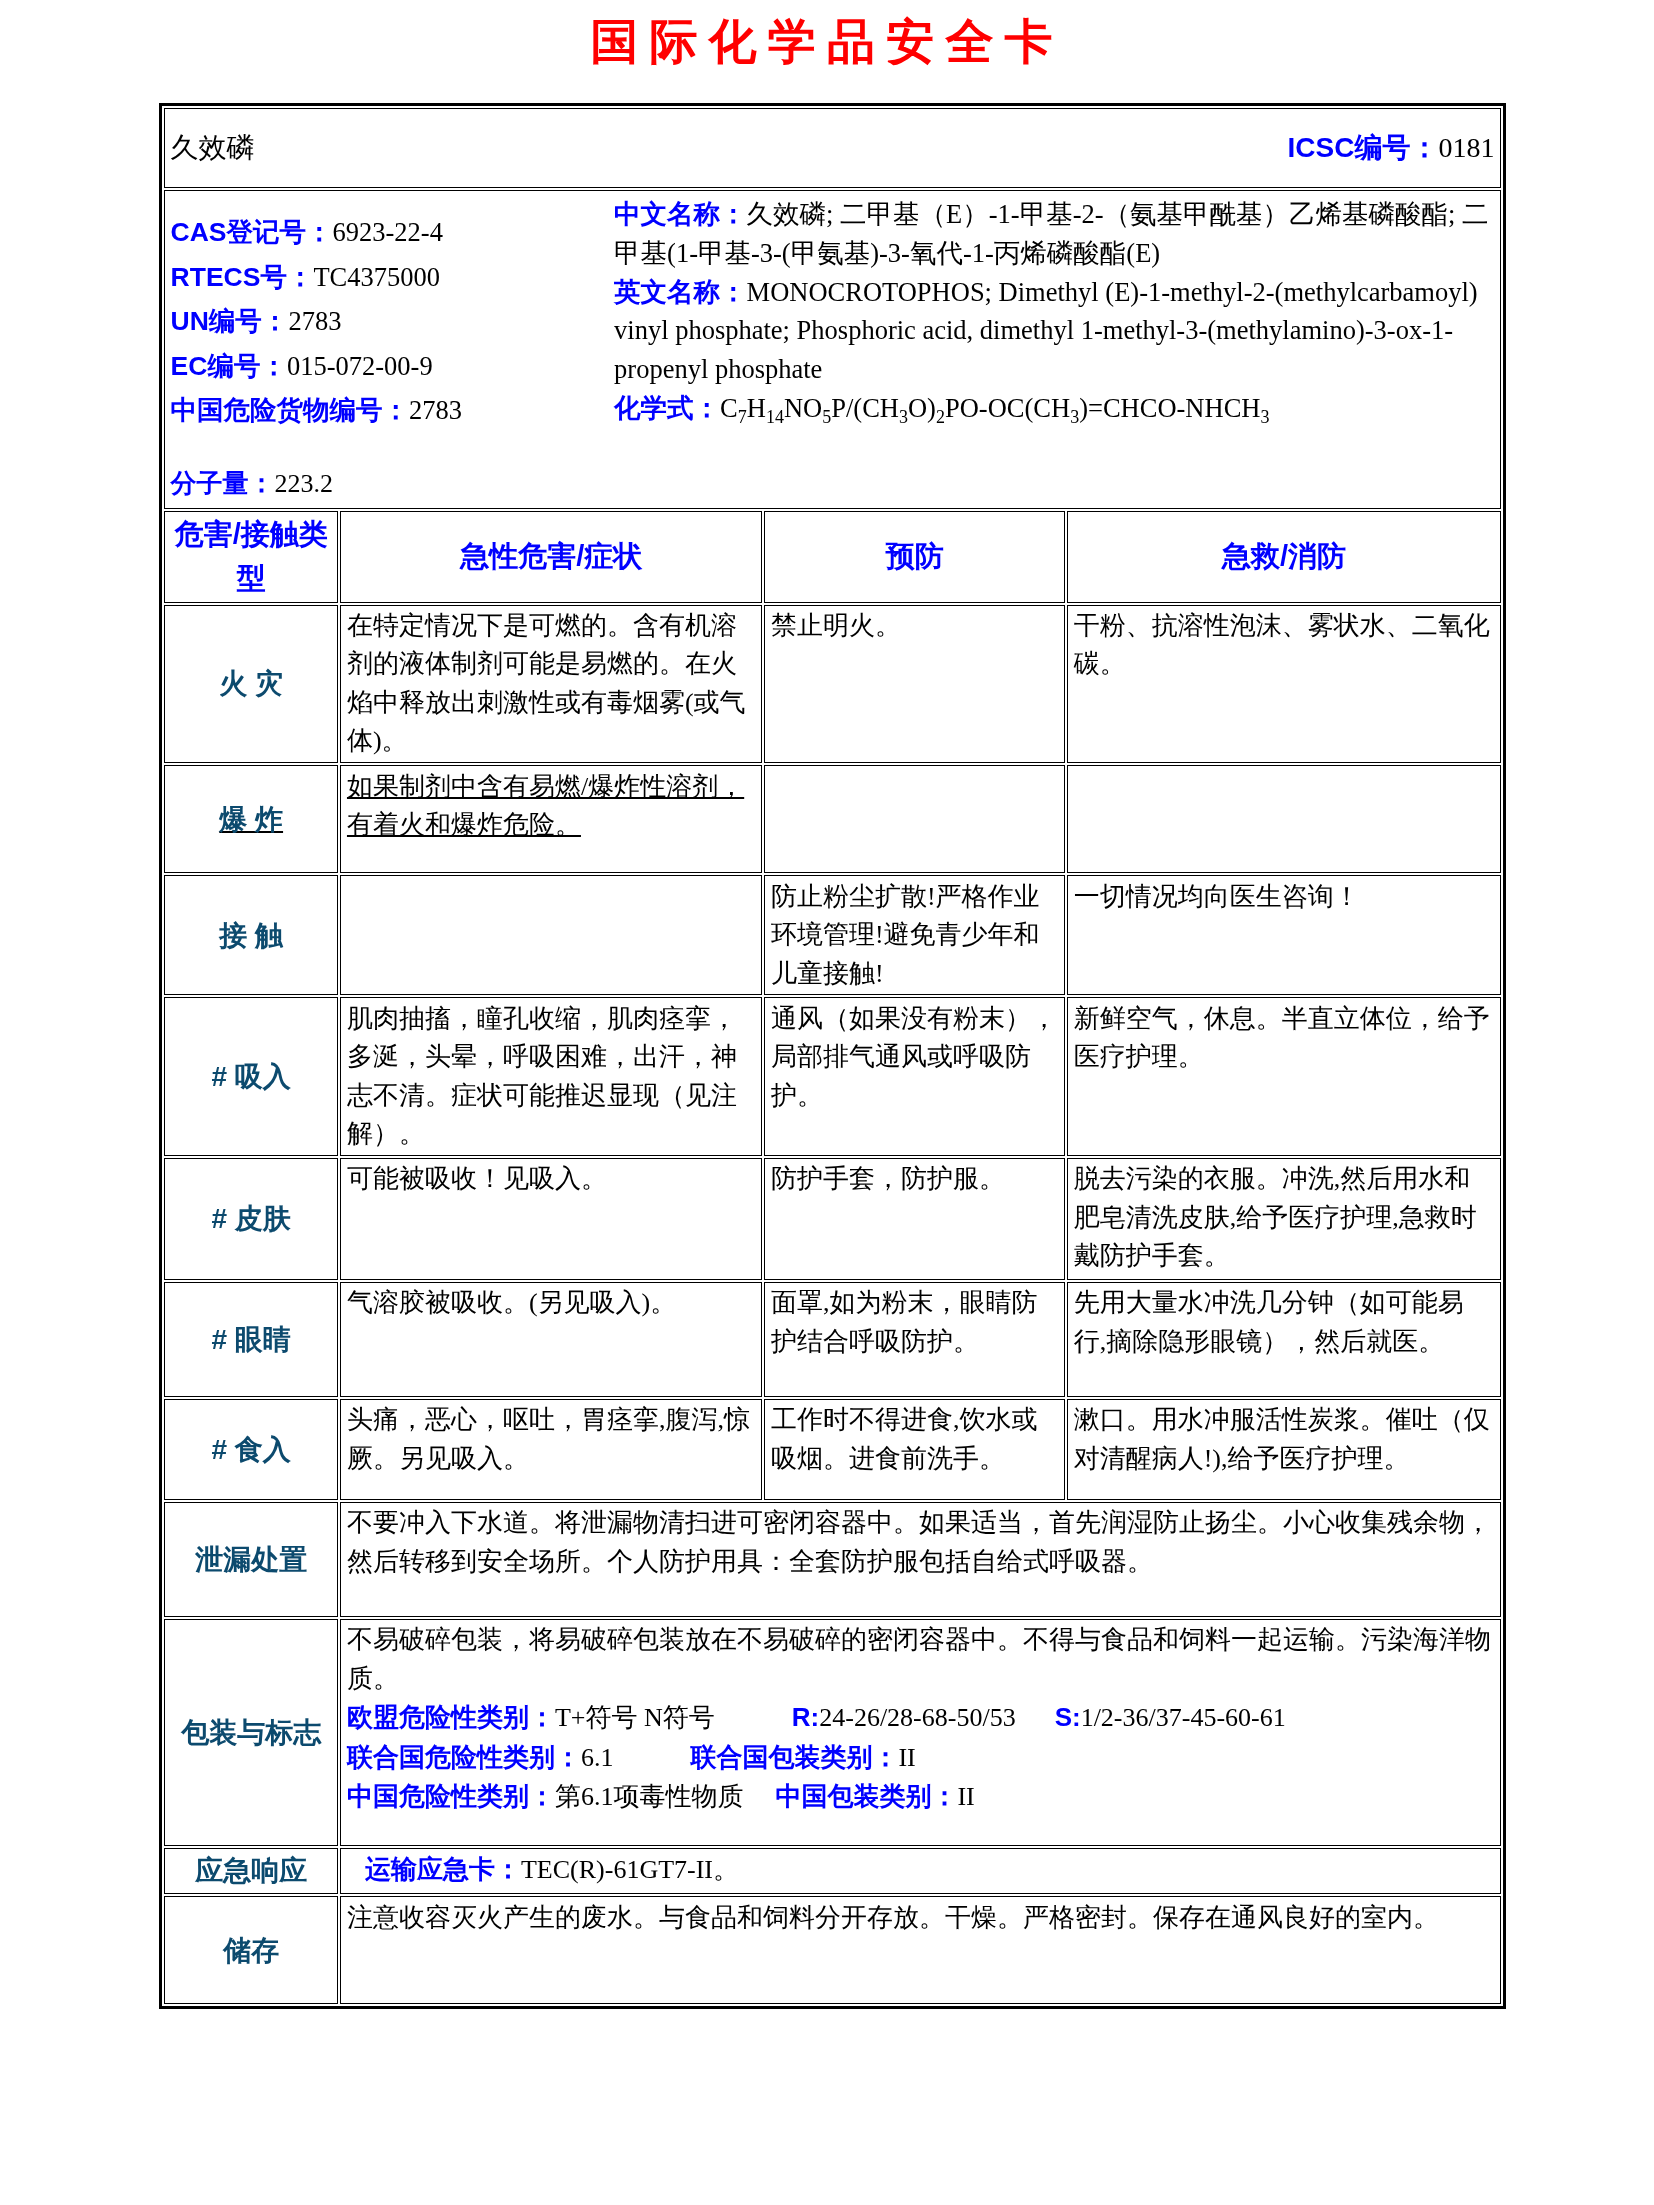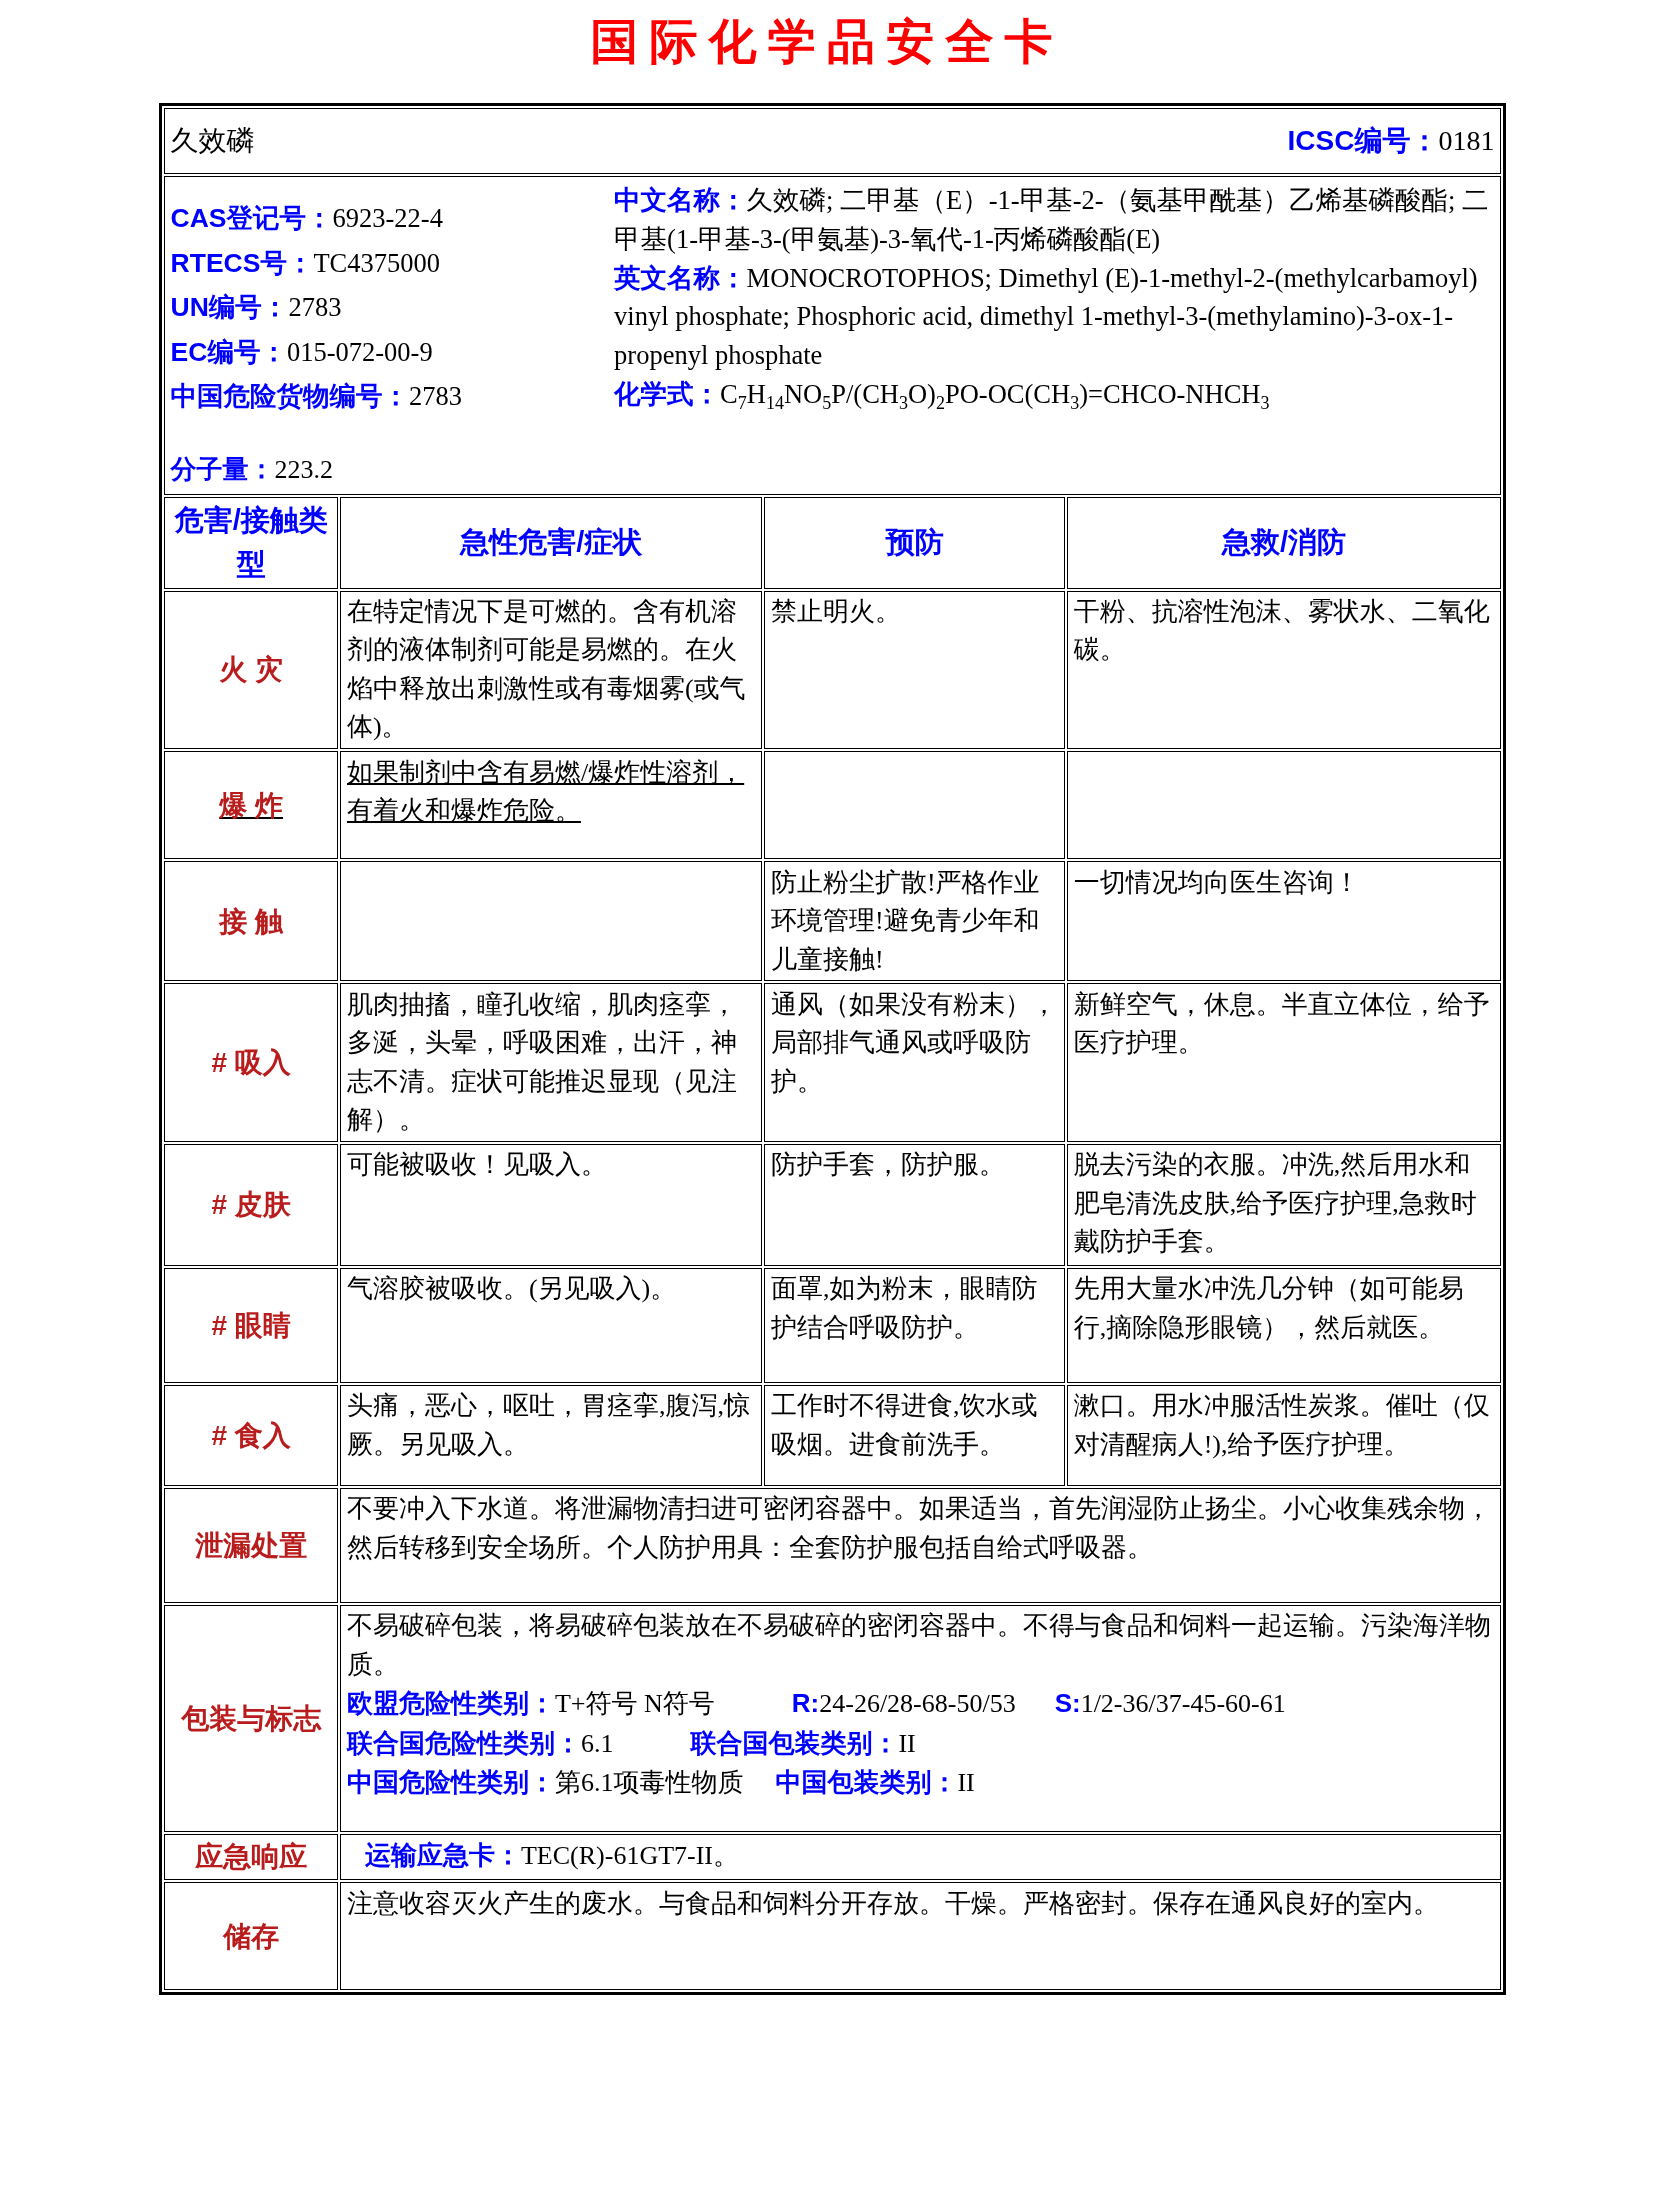--- a/index.html
+++ b/index.html
@@ -35,21 +35,21 @@
     line-height:1.48;
     word-break:break-word;
   }
   
   col.c1{width:13.1%;} col.c2{width:31.7%;} col.c3{width:22.6%;} col.c4{width:32.6%;}
   .lbl{
     color:#0000ff;font-weight:bold;
     font-family:"Liberation Sans","DejaVu Sans",sans-serif;
   }
   .rowlabel{
-    color:#b91c1c;font-weight:bold;
+    color:#0c4a6e;font-weight:bold;
     font-family:"Liberation Sans","DejaVu Sans",sans-serif;
     text-align:center;vertical-align:middle;
     font-size:28px;
   }
   .hdr{
     color:#0000ff;font-weight:bold;
     font-family:"Liberation Sans","DejaVu Sans",sans-serif;
     text-align:center;vertical-align:middle;
     font-size:29px;line-height:1.5;
   }
@@ -79,21 +79,21 @@
 
 <table class="card">
   <colgroup>
       <col class="c1">
       <col class="c2">
       <col class="c3">
       <col class="c4">
     </colgroup>
 
   <tbody>
-      <tr class="titlerow" style="height:66px;">
+      <tr class="titlerow" style="height:80px;">
     <td colspan="4">
       <div class="titlebar">
         <span class="substance">久效磷</span>
         <span class="icsc"><span class="lbl">ICSC编号：</span><span>0181</span></span>
       </div>
     </td>
   </tr>
 
   <tr class="inforow">
     <td colspan="4">

